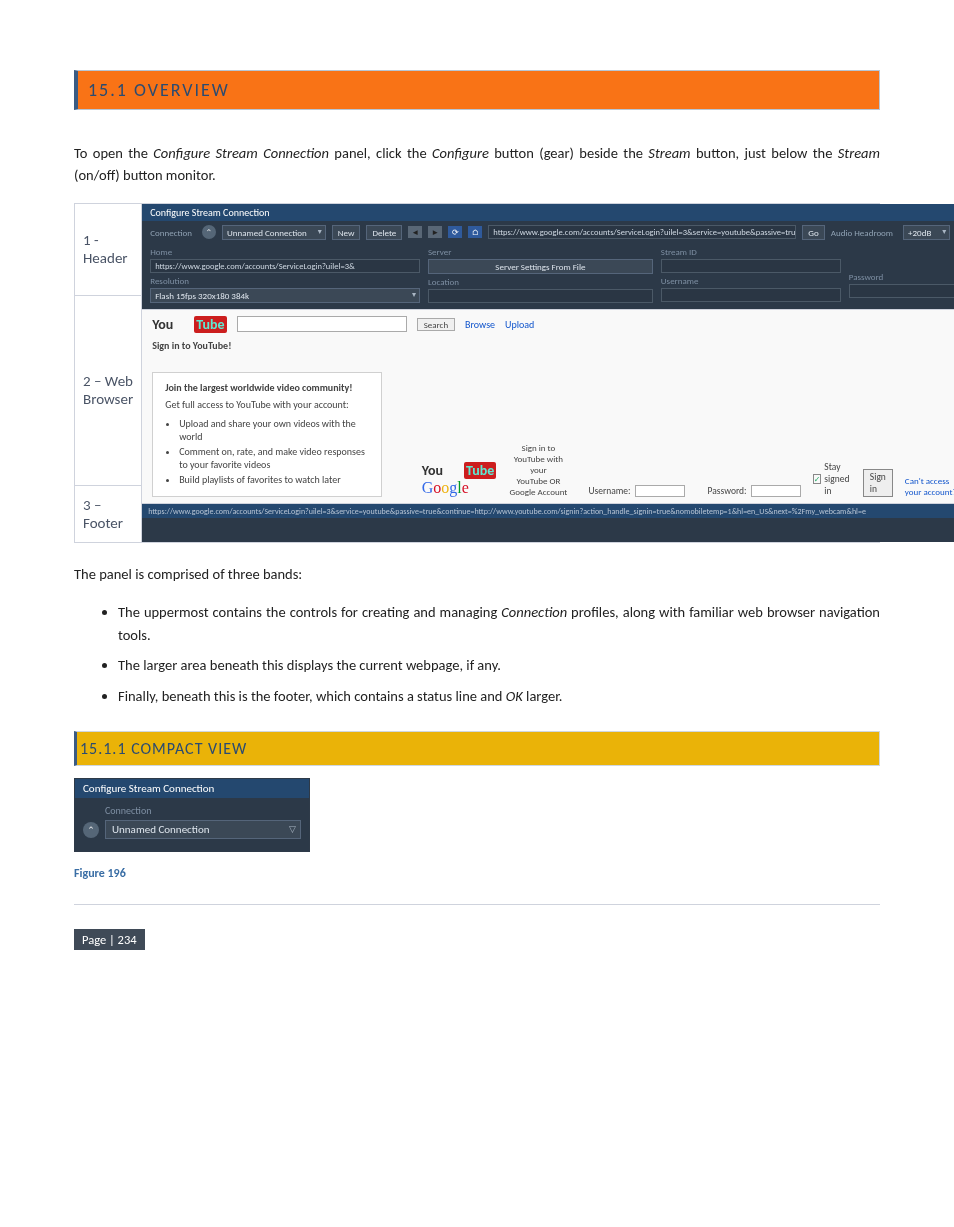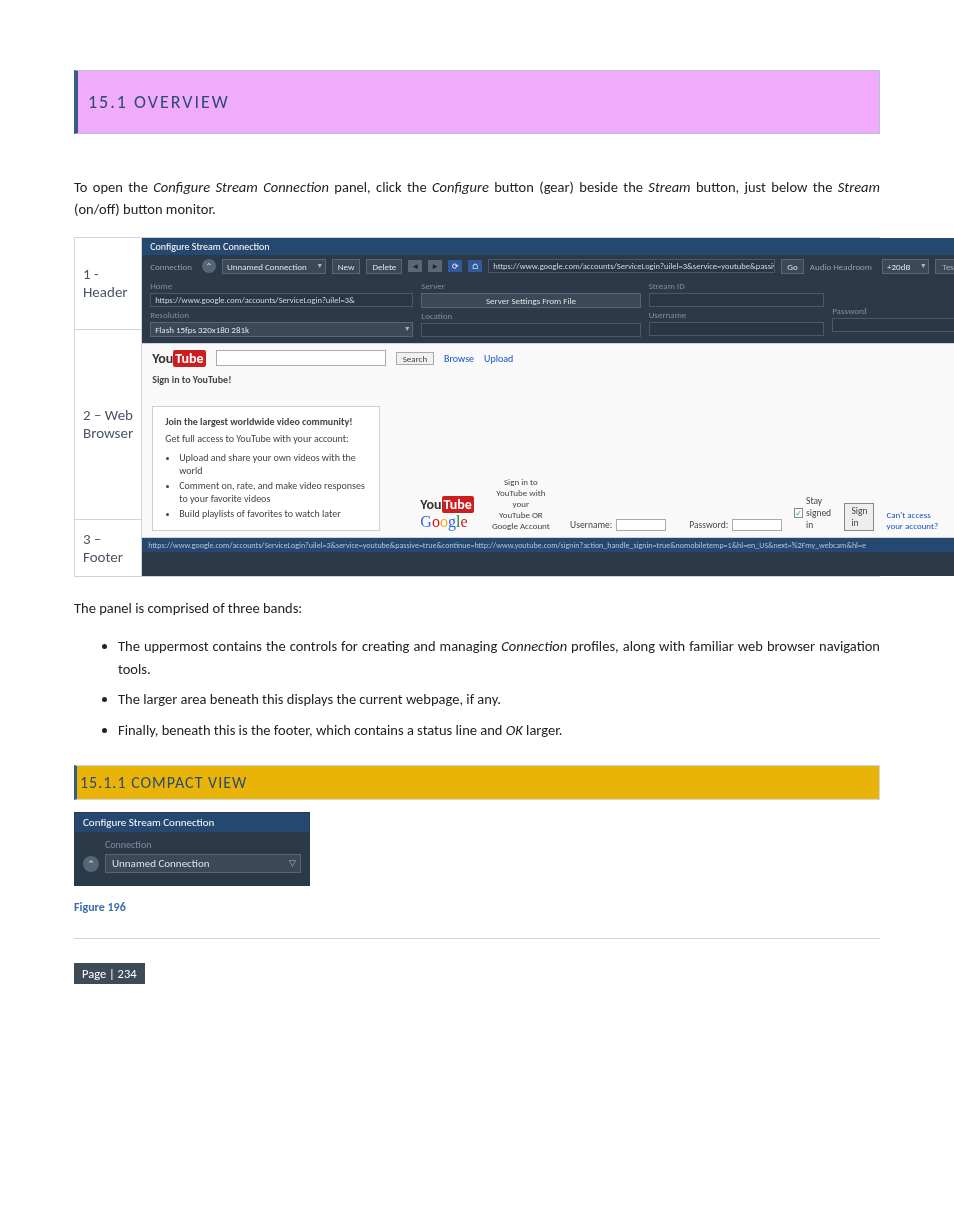--- a/index.html
+++ b/index.html
@@ -7,26 +7,26 @@
     font-family: Calibri, Arial, sans-serif;
     background: #fff;
     color: #222;
     width: 954px;
     padding: 70px 74px 40px 74px;
     font-size: 14.5px;
   }
   .h2 {
     border: 1px solid #b8c5d4;
     border-left: 4px solid #3a5b83;
-    background: #f0abfc;
-    padding: 20px 10px;
+    background: #f97316;
+    padding: 8px 10px;
     color: #2a4b72;
     font-size: 18px;
     letter-spacing: 2px;
-    margin-bottom: 42px;
+    margin-bottom: 32px;
     font-weight: 400;
   }
   .h3 {
     border: 1px solid #cfd7e0;
     border-left: 3px solid #3a5b83;
     background: #eab308;
     padding: 7px 3px;
     color: #2a4b72;
     font-size: 16px;
     letter-spacing: 1px;
@@ -128,21 +128,21 @@
     flex: 1;
     background: #f9f9f9;
     display: flex;
     flex-direction: column;
     border-bottom: 1px solid #cfd3dd;
     padding: 6px 10px;
     color: #444;
   }
   .yt-top { display: flex; align-items: center; gap: 10px; margin-bottom: 6px; }
   .yt-logo { font-weight: bold; font-size: 14px; color: #333; }
-  .yt-logo .tube { background: #cc1e1e; color: #ffffff; padding: 0 2px; border-radius: 2px; }
+  .yt-logo .tube { background: #cc1e1e; color: #5eead4; padding: 0 2px; border-radius: 2px; margin-left: 21px; }
   .searchbox { border: 1px solid #aaa; background: #fff; width: 170px; height: 16px; }
   .searchbtn { border: 1px solid #aaa; background: #f0f0f0; padding: 0 6px; font-size: 9px; }
   .bluelink { color: #1155cc; font-size: 10px; }
   .signin-h { font-weight: bold; font-size: 10px; margin-bottom: 20px; }
   .signin-body { display: flex; }
   .signin-left {
     border: 1px solid #d0d0d0; background: #fff; padding: 8px 12px;
     width: 300px; font-size: 10px;
   }
   .signin-left b { display: block; margin-bottom: 4px; }
@@ -246,21 +246,21 @@
         <span class="btnsm">Go</span>
         <span class="lbl">Audio Headroom</span>
         <span class="dd">+20dB</span>
         <span class="testconn">Test Connection</span>
       </div>
       <div class="hdr-row2">
         <div class="col" style="flex:1.2">
           <span class="lbl">Home</span>
           <span class="field">https://www.google.com/accounts/ServiceLogin?uilel=3&amp;</span>
           <span class="lbl">Resolution</span>
-          <span class="dd" style="padding:1px 18px 1px 4px">Flash 15fps 320x180 281k</span>
+          <span class="dd" style="padding:1px 18px 1px 4px">Flash 15fps 320x180 384k</span>
         </div>
         <div class="col" style="flex:1">
           <span class="lbl">Server</span>
           <span class="btnsm" style="text-align:center">Server Settings From File</span>
           <span class="lbl">Location</span>
           <span class="field">&nbsp;</span>
         </div>
         <div class="col" style="flex:0.8">
           <span class="lbl">Stream ID</span>
           <span class="field">&nbsp;</span>

